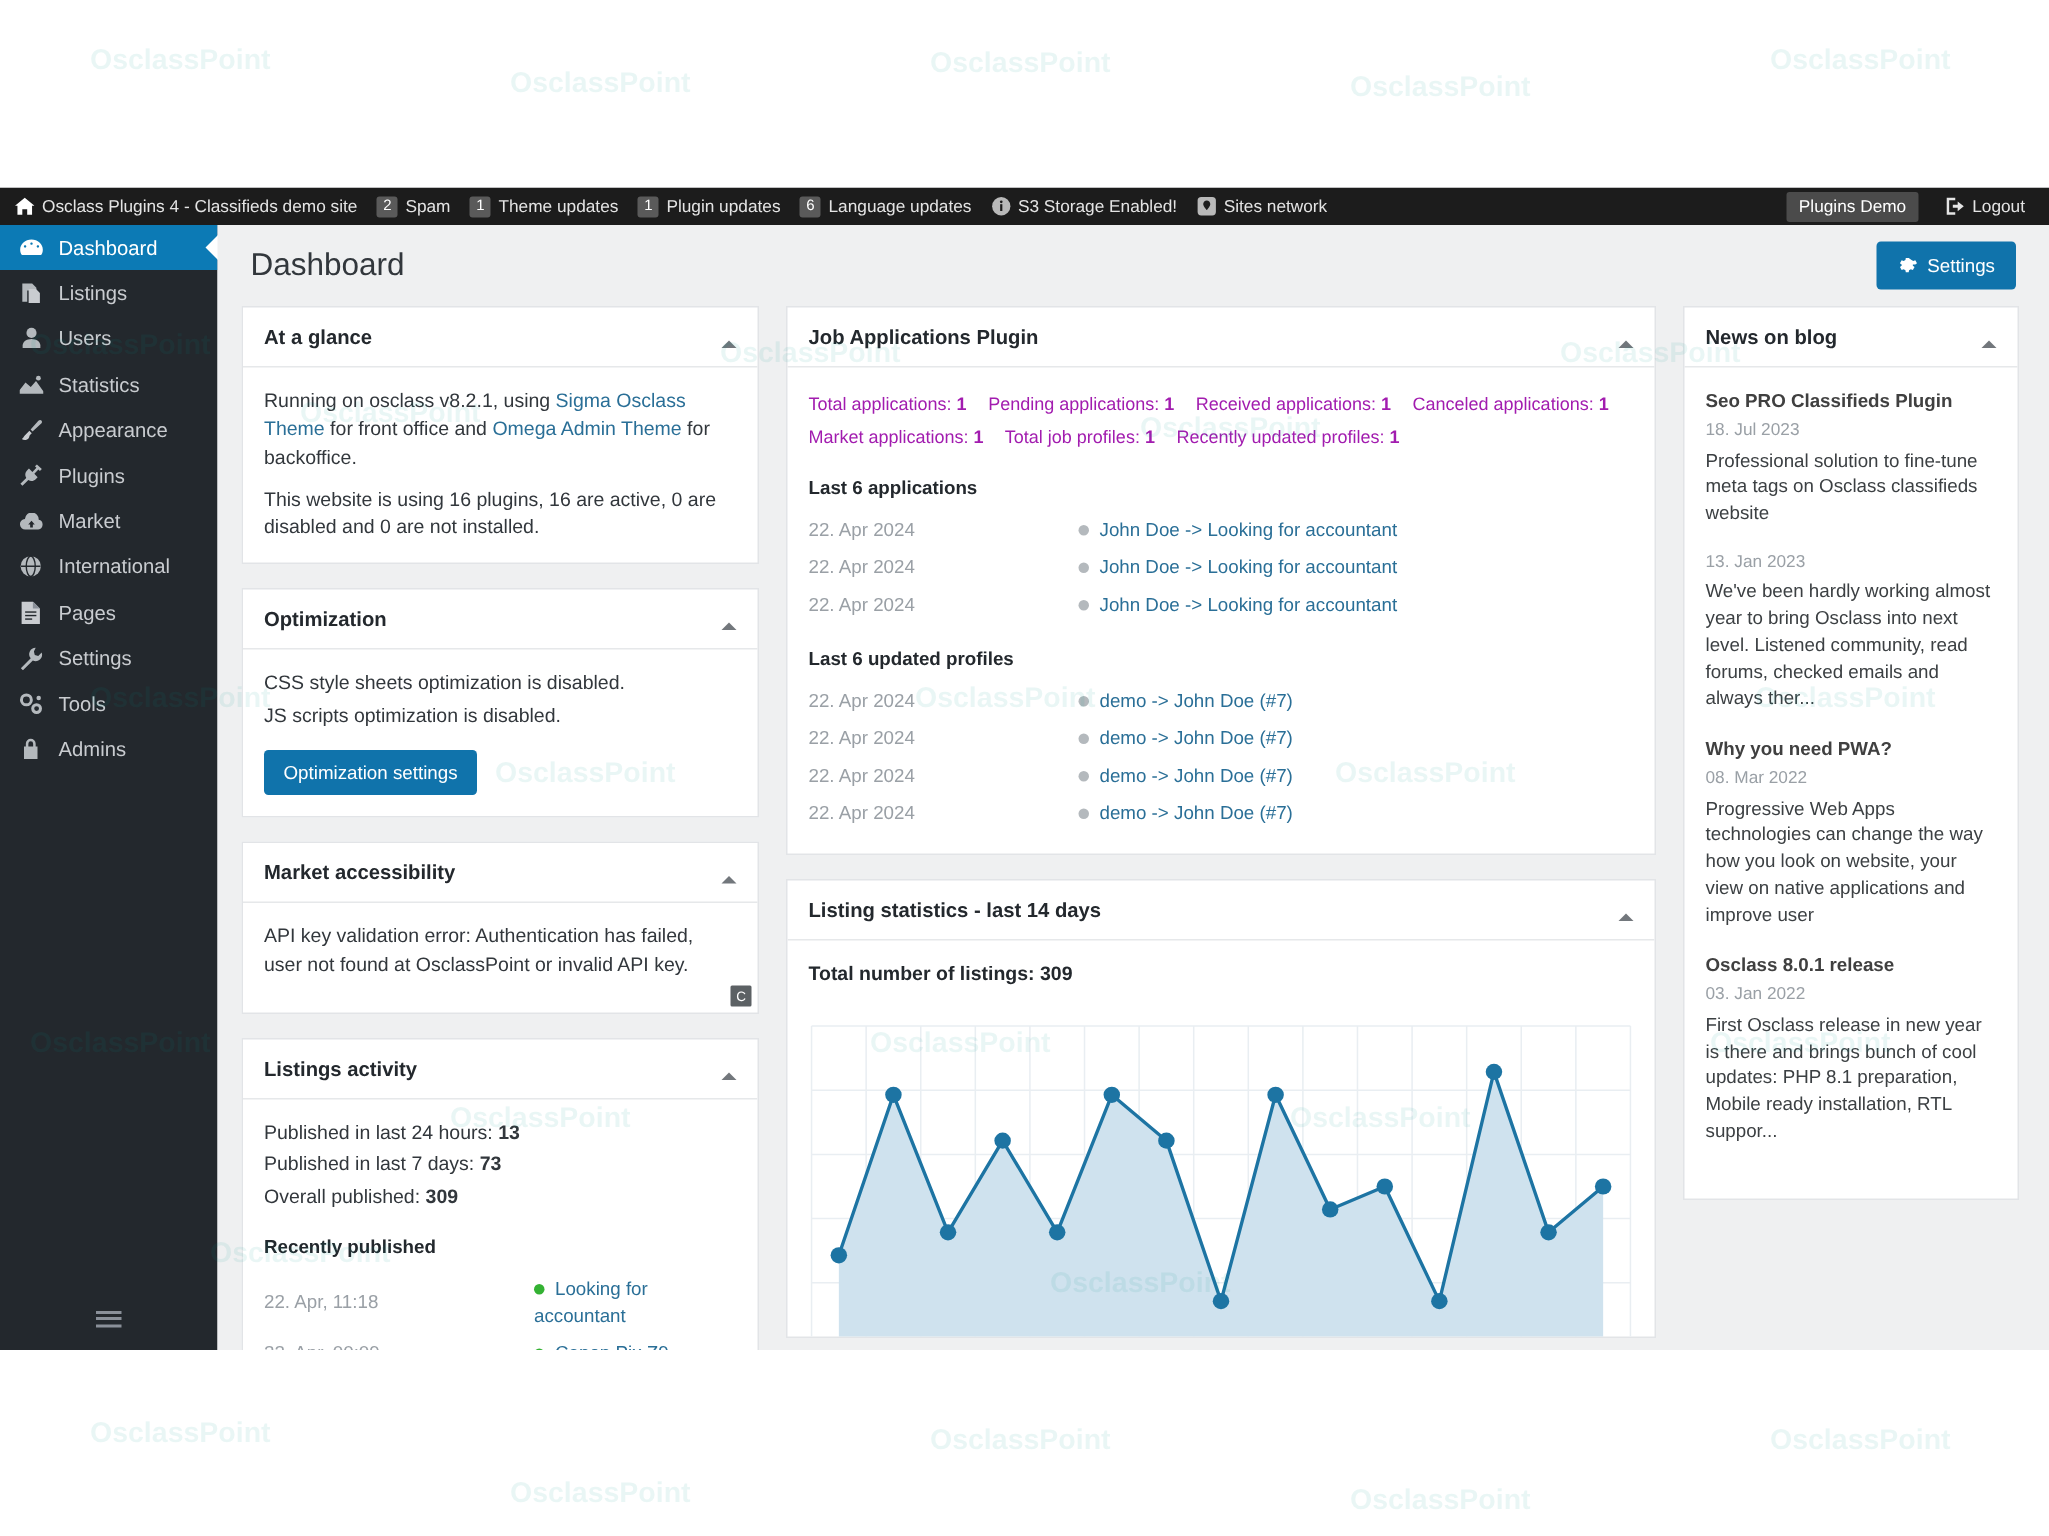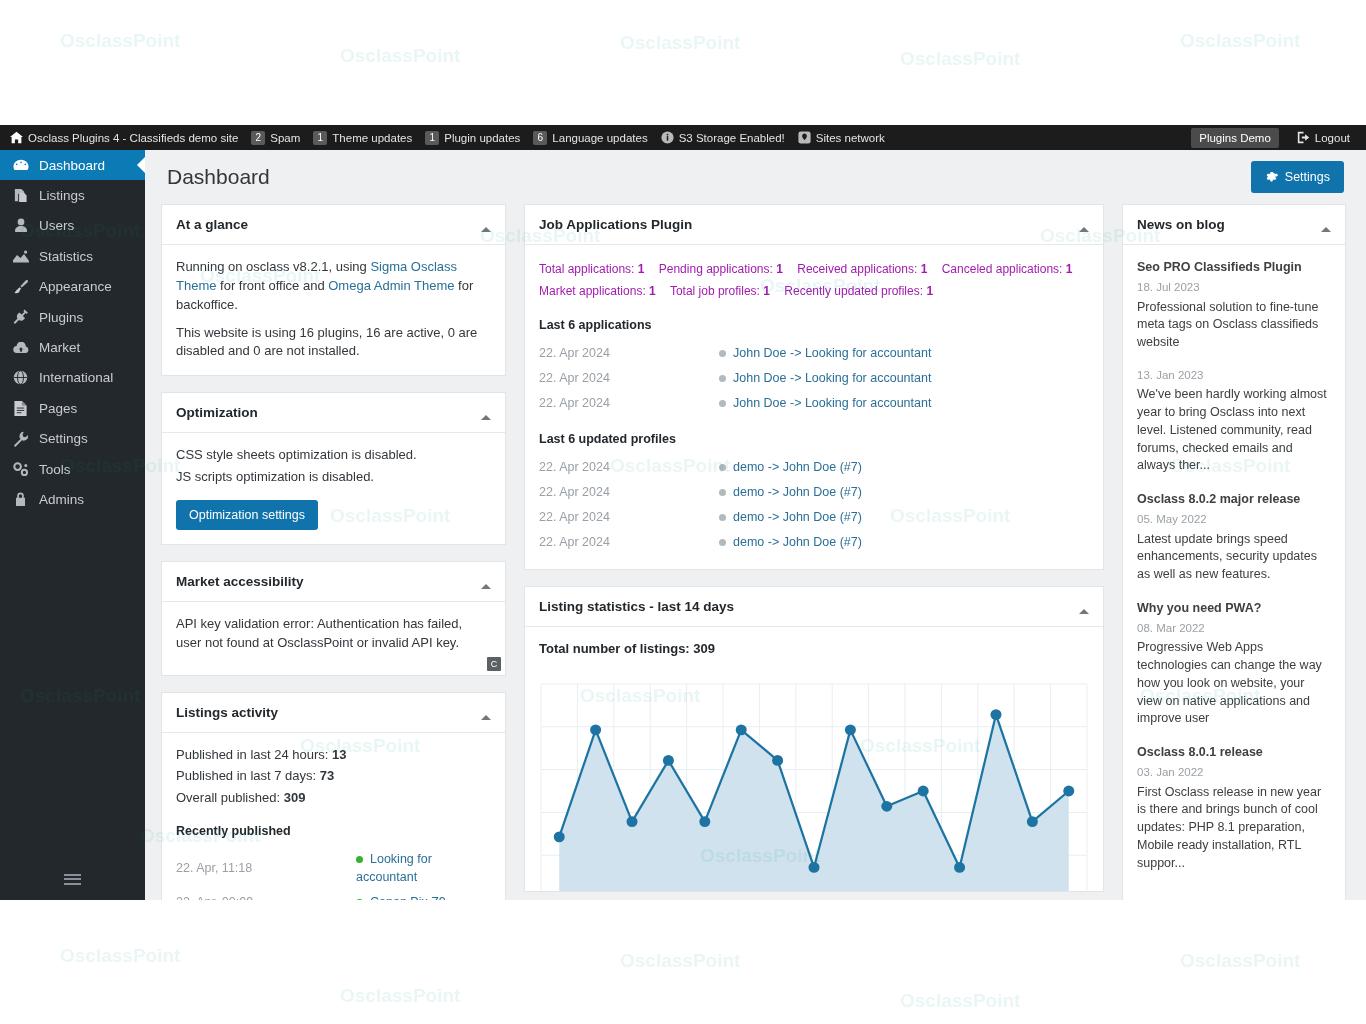--- a/index.html
+++ b/index.html
@@ -596,25 +596,20 @@
                 <a class="news-title">Seo PRO Classifieds Plugin</a>
                 <div class="news-date">18. Jul 2023</div>
                 <div class="news-text">Professional solution to fine-tune meta tags on Osclass classifieds website</div>
               </div>
 
               <div class="news-item">
                 <div class="news-date">13. Jan 2023</div>
                 <div class="news-text">We've been hardly working almost year to bring Osclass into next level. Listened community, read forums, checked emails and always ther...</div>
               </div>
 
-              <div class="news-item">
-                <a class="news-title">Osclass 8.0.2 major release</a>
-                <div class="news-date">05. May 2022</div>
-                <div class="news-text">Latest update brings speed enhancements, security updates as well as new features.</div>
-              </div>
 
               <div class="news-item">
                 <a class="news-title">Why you need PWA?</a>
                 <div class="news-date">08. Mar 2022</div>
                 <div class="news-text">Progressive Web Apps technologies can change the way how you look on website, your view on native applications and improve user</div>
               </div>
 
               <div class="news-item">
                 <a class="news-title">Osclass 8.0.1 release</a>
                 <div class="news-date">03. Jan 2022</div>

